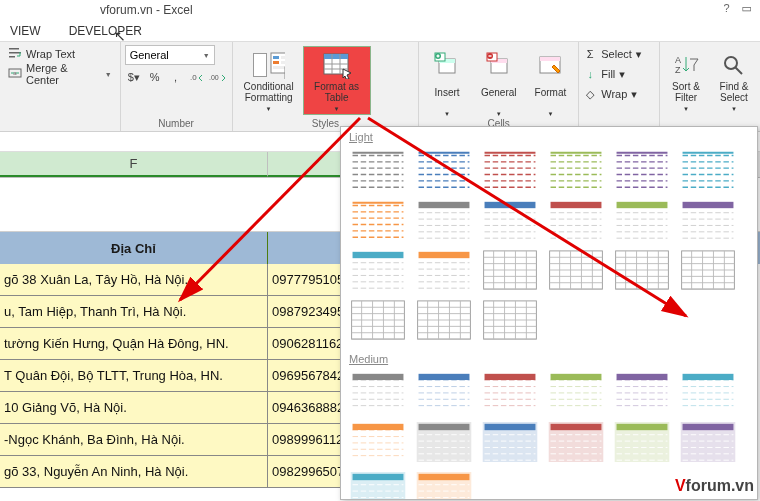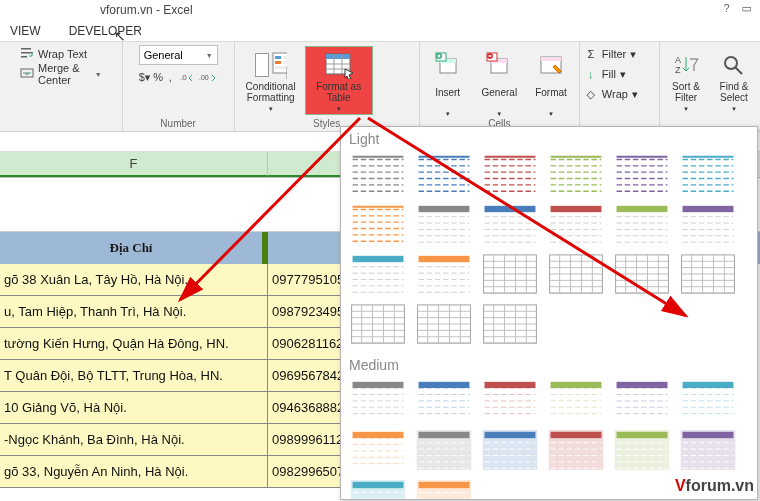--- a/index.html
+++ b/index.html
@@ -8,21 +8,21 @@
 .title-bar { height: 20px; background: #fff; display: flex; align-items: center; padding-left: 100px; font-size: 12px; color: #444; position: relative; }
 .title-bar .sys-icons { position: absolute; right: 8px; top: 2px; display: flex; gap: 12px; }
 .sys-icons span { font-size: 11px; color: #666; cursor: pointer; }
 
 .menu-tabs { height: 22px; background: #fff; display: flex; align-items: center; font-size: 12px; color: #333; border-bottom: 1px solid #ddd; }
 .menu-tabs .tab { padding: 2px 14px; }
 .menu-tabs .tab:first-child { padding-left: 10px; }
 .cursor-arrow { position: absolute; left: 114px; top: 28px; font-size: 14px; }
 
 .ribbon { height: 90px; background: #f1f1f1; display: flex; border-bottom: 1px solid #d0d0d0; }
-.ribbon-group { border-right: 1px solid #d6d6d6; display: flex; flex-direction: column; padding: 2px 16px; position: relative; }
+.ribbon-group { border-right: 1px solid #d6d6d6; display: flex; flex-direction: column; padding: 2px 4px; position: relative; }
 .ribbon-group .group-label { position: absolute; bottom: 2px; left: 0; right: 0; text-align: center; font-size: 10px; color: #666; }
 
 .align-group { width: 135px; }
 .align-btn { font-size: 11px; color: #333; display: flex; align-items: center; height: 20px; padding: 0 4px; gap: 4px; }
 .align-btn .dd { font-size: 7px; color: #666; }
 
 .number-group { width: 112px; }
 .num-row { display: flex; align-items: center; gap: 2px; height: 22px; }
 .num-select { width: 90px; height: 20px; font-size: 11px; border: 1px solid #c0c0c0; background: #fff; padding-left: 4px; display: flex; align-items: center; justify-content: space-between; }
 .num-select .dd { padding-right: 4px; font-size: 7px; color: #666; }
@@ -53,27 +53,27 @@
 .sheet-area { position: relative; }
 .col-headers { height: 26px; display: flex; background: #e8e8e8; border-bottom: 1px solid #bfbfbf; }
 .col-h { border-right: 1px solid #bfbfbf; font-size: 13px; color: #444; display: flex; align-items: center; justify-content: center; }
 .col-h.sel { background: #d0ead0; border-bottom: 2px solid #2a8a2a; }
 .col-F { width: 268px; }
 .col-G { width: 80px; }
 
 .blank-rows { height: 54px; background: #fff; border-bottom: 1px solid #d0d0d0; display: flex; }
 .blank-rows .c { border-right: 1px solid transparent; }
 .data-header { height: 32px; background: #9eb9d6; display: flex; font-size: 13px; font-weight: bold; color: #1a1a1a; }
-.data-header .c { border-right: 6px solid #4d7c0f; display: flex; align-items: center; justify-content: center; font-family: Liberation Serif, serif; }
+.data-header .c { border-right: 1px solid #4d7c0f; display: flex; align-items: center; justify-content: center; }
 .data-row { height: 32px; display: flex; font-size: 13px; font-family: "Times New Roman", serif; color: #111; }
 .data-row .c { border-right: 1px solid #888; border-bottom: 1px solid #888; display: flex; align-items: center; padding-left: 4px; background: #fef9c3; }
 
 
 .gallery { position: absolute; top: 126px; left: 340px; width: 418px; height: 374px; background: #fff; border: 1px solid #b5b5b5; box-shadow: 2px 2px 6px rgba(0,0,0,0.25); overflow: hidden; }
-.gallery-section-label { font-size: 14px; color: #888; padding: 4px 8px 2px 8px; }
+.gallery-section-label { font-size: 11px; color: #888; padding: 4px 8px 2px 8px; text-decoration: underline; }
 .gallery-grid { display: flex; flex-wrap: wrap; gap: 4px; padding: 2px 6px 6px 6px; }
 .style-thumb { width: 62px; height: 46px; border: 1px solid transparent; padding: 2px; cursor: pointer; }
 .style-thumb svg { width: 100%; height: 100%; }
 
 .arrows { position: absolute; top: 0; left: 0; pointer-events: none; }
 
 .watermark { position: absolute; right: 6px; bottom: 6px; font-size: 16px; font-weight: bold; color: #444; font-family: Arial, sans-serif; }
 .watermark .v { color: #d00; }
 </style>
 </head>
@@ -224,21 +224,21 @@
         </span>
       <span>Format</span>
         <span class="dd">▾</span>
     </div>
     <div class="group-label">Cells</div>
   </div>
 
   <div class="ribbon-group edit-group">
     <div class="edit-row">
         <span class="ei">Σ</span>
-        <span>Filter</span> 
+        <span>Select</span> 
         <span class="dd">▾</span>
       </div>
     <div class="edit-row">
         <span class="ei" style="color:#3a7">↓</span>
         <span>Fill</span> 
         <span class="dd">▾</span>
       </div>
     <div class="edit-row">
         <span class="ei">◇</span>
         <span>Wrap</span> 

